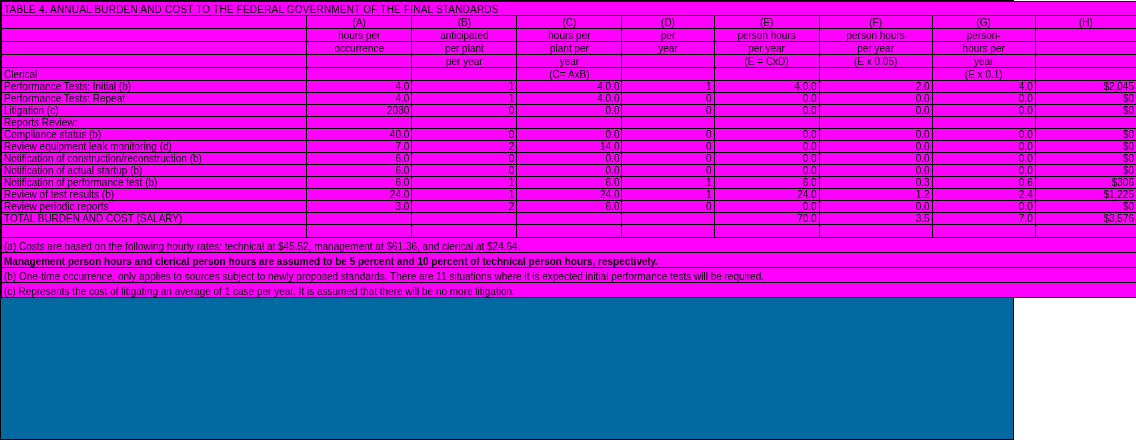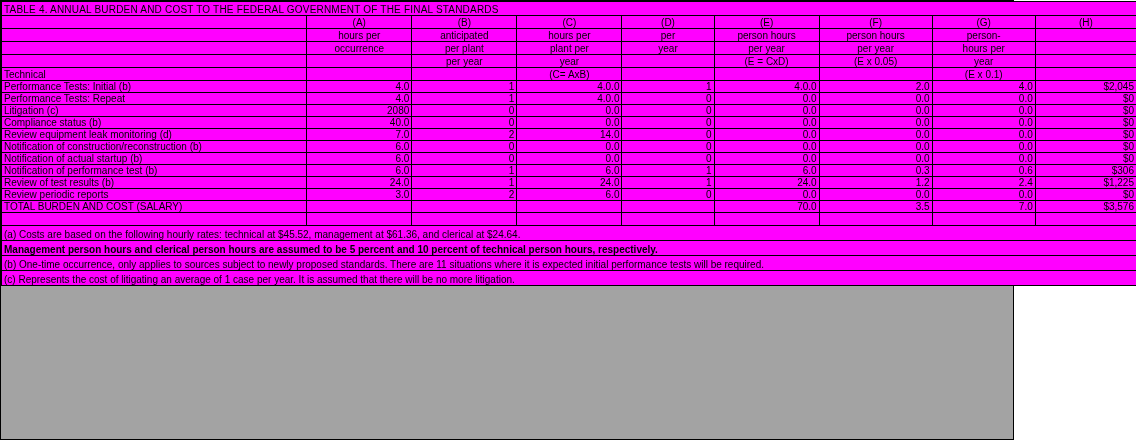--- a/index.html
+++ b/index.html
@@ -12,21 +12,21 @@
     height: 440px;
     font-family: "Liberation Sans", sans-serif;
     font-size: 10px;
     color: #000000;
     overflow: hidden;
   }
   #sheet {
     width: 1014px;
     height: 440px;
     position: relative;
-    background: #a3a3a3;
+    background: #0369a1;
     box-sizing: border-box;
     border: 1px solid #000000;
   }
   table.grid {
     border-collapse: collapse;
     width: 1136px;
     table-layout: fixed;
   }
   table.grid td {
     border: 1px solid #000000;
@@ -136,21 +136,21 @@
         <td class="hdr">per year</td>
         <td class="hdr">year</td>
         <td class="hdr"></td>
         <td class="hdr">(E = CxD)</td>
         <td class="hdr">(E x 0.05)</td>
         <td class="hdr">year</td>
         <td class="hdr"></td>
       </tr>
 
       <tr class="hdrrow">
-        <td class="label-cell">Technical</td>
+        <td class="label-cell">Clerical</td>
         <td class="hdr"></td>
         <td class="hdr"></td>
         <td class="hdr">(C= AxB)</td>
         <td class="hdr"></td>
         <td class="hdr"></td>
         <td class="hdr"></td>
         <td class="hdr">(E x 0.1)</td>
         <td class="hdr"></td>
       </tr>
 
@@ -180,20 +180,31 @@
         <td class="label-cell">Litigation (c)</td>
         <td class="num">2080</td>
         <td class="num">0</td>
         <td class="num">0.0</td>
         <td class="num">0</td>
         <td class="num">0.0</td>
         <td class="num">0.0</td>
         <td class="num">0.0</td>
         <td class="num">$0</td>
       </tr>
+      <tr class="rowh gray">
+        <td class="label-cell">Reports Review:</td>
+        <td class="num"></td>
+        <td class="num"></td>
+        <td class="num"></td>
+        <td class="num"></td>
+        <td class="num"></td>
+        <td class="num"></td>
+        <td class="num"></td>
+        <td class="num"></td>
+      </tr>
       <tr class="rowh">
         <td class="label-cell">Compliance status  (b)</td>
         <td class="num">40.0</td>
         <td class="num">0</td>
         <td class="num">0.0</td>
         <td class="num">0</td>
         <td class="num">0.0</td>
         <td class="num">0.0</td>
         <td class="num">0.0</td>
         <td class="num">$0</td>

